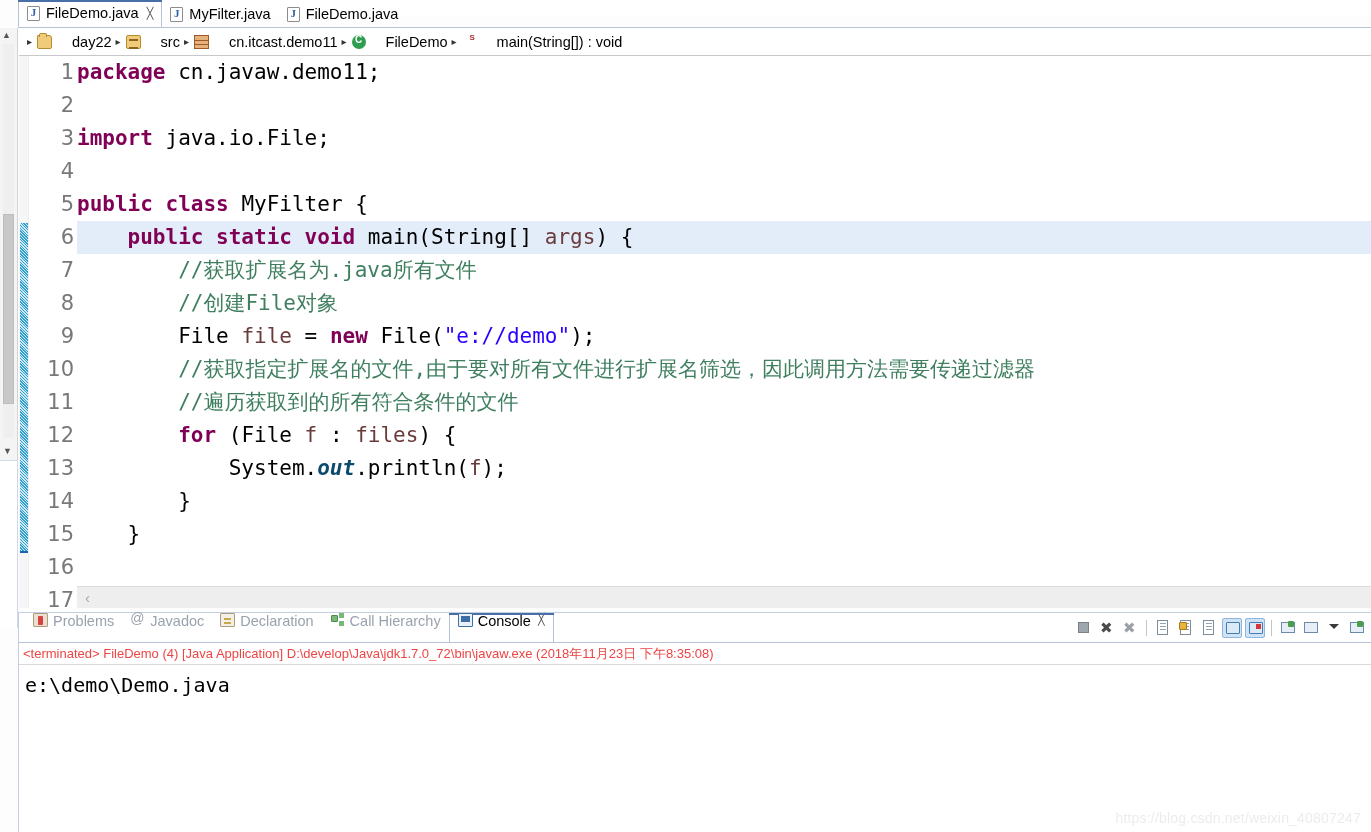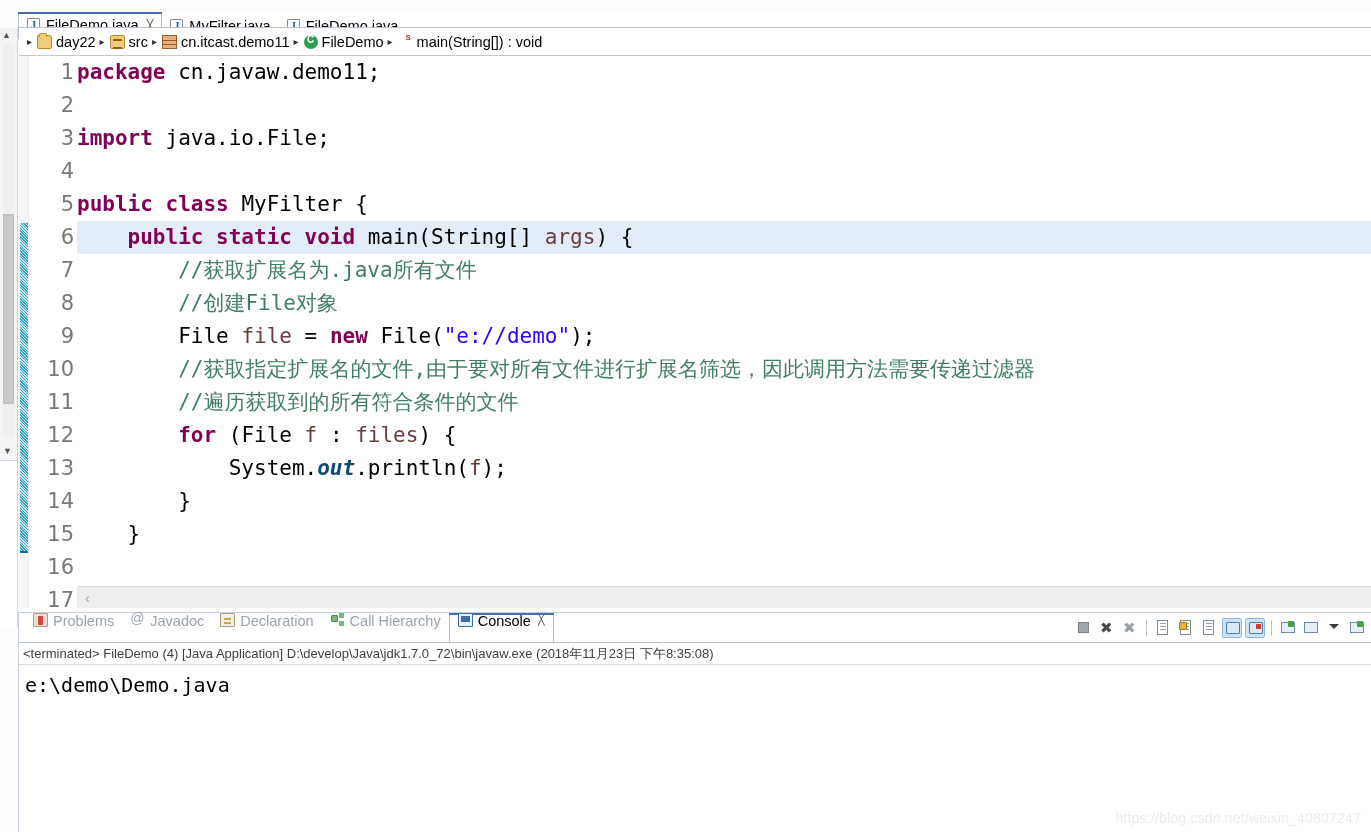--- a/index.html
+++ b/index.html
@@ -32,21 +32,21 @@
     position: absolute; left: 3px; bottom: 4px; font-size: 9px; color: #555;
   }
   .left-stub-bottom {
     position: absolute; left: 0; top: 460px; width: 18px; height: 168px;
     background: #ffffff; border-right: 1px solid #d0d8e8;
     border-top: 1px solid #d0d8e8;
   }
 
   
   .tabbar {
-    position: absolute; left: 18px; top: 12px; right: 0; height: 16px;
+    position: absolute; left: 18px; top: 0; right: 0; height: 16px;
     background: #ffffff;
   }
   .tab {
     position: relative; float: left; height: 28px; padding: 0 8px 0 8px;
     display: flex; align-items: center; gap: 6px;
     font-size: 14.5px; color: #000; cursor: default;
   }
   .tab.active {
     background: #ffffff;
     border-left: 1px solid #b6c3d6;
@@ -76,21 +76,21 @@
     background: #b6c3d6;
   }
 
   
   .breadcrumb {
     position: absolute; left: 19px; top: 28px; right: 0; height: 28px;
     background: #ffffff; display: flex; align-items: center;
     padding-left: 4px; font-size: 14.5px; color: #000;
     border-bottom: 1px solid #c8c8c8;
   }
-  .crumb { display: flex; align-items: center; gap: 4px; }
+  .crumb { display: flex; align-items: center; gap: 20px; }
   .crumb-sep { color: #333; font-size: 10px; padding: 0 5px 0 4px; }
   .crumb-label { white-space: nowrap; }
   .ic { width: 15px; height: 14px; position: relative; flex: 0 0 auto; }
   .ic-folder {
     background: #f0cb7a; border: 1px solid #b88b2e; border-radius: 1px 3px 2px 2px;
   }
   .ic-folder::before {
     content: ""; position: absolute; left: 1px; top: -3px; width: 6px; height: 3px;
     background: #f0cb7a; border: 1px solid #b88b2e; border-bottom: none;
     border-radius: 2px 2px 0 0;
@@ -278,21 +278,21 @@
     border-left: 5px solid transparent; border-right: 5px solid transparent;
     border-top: 5px solid #3a3a3a;
   }
   .vtabs-underline {
     position: absolute; left: 0; right: 0; top: 29px; height: 1px; background: #b6c3d6;
   }
 
   .console-header {
     position: absolute; left: 0; right: 0; top: 30px; height: 22px;
     background: #ffffff; padding-left: 4px;
-    font-size: 13px; color: #404040; line-height: 22px; white-space: nowrap;
+    font-size: 13px; color: #ef4444; line-height: 22px; white-space: nowrap;
     border-bottom: 1px solid #d9d9d9;
   }
   .console-output {
     position: absolute; left: 0; right: 0; top: 53px; bottom: 0;
     background: #ffffff; padding: 6px 0 0 6px;
   }
   .console-line {
     font-family: "DejaVu Sans Mono", monospace; font-size: 20px; color: #000000;
     white-space: pre; line-height: 26px;
   }

